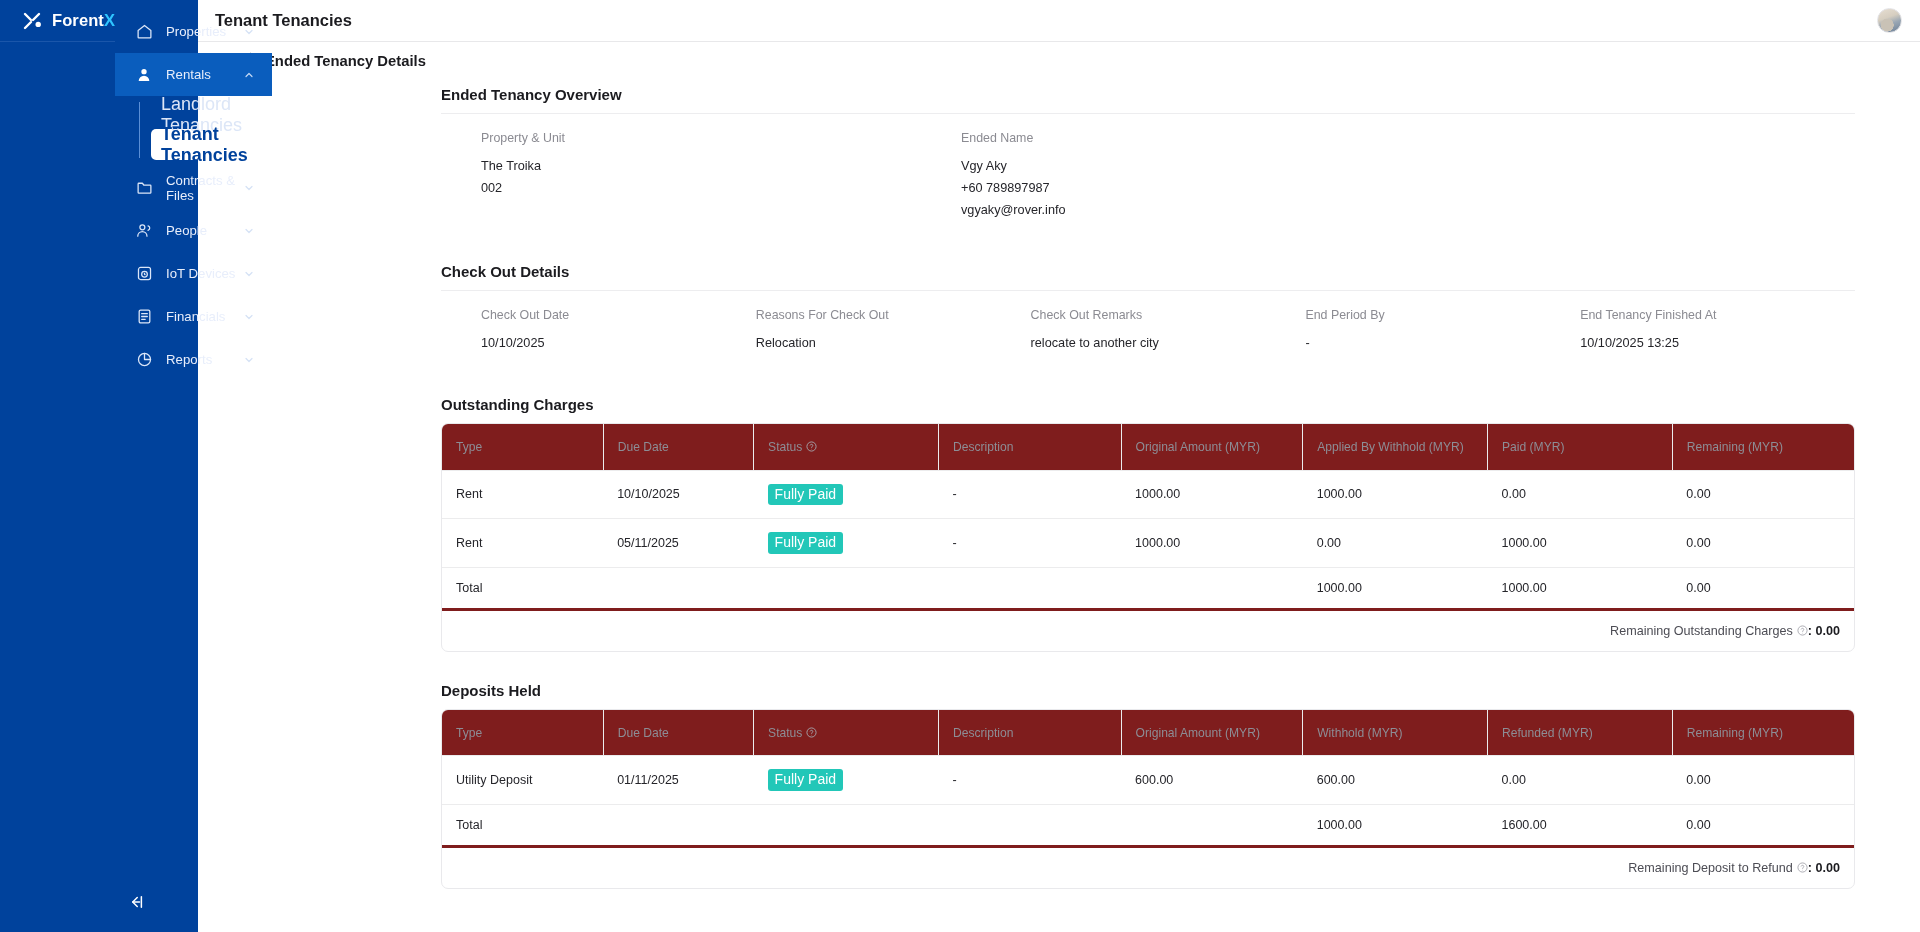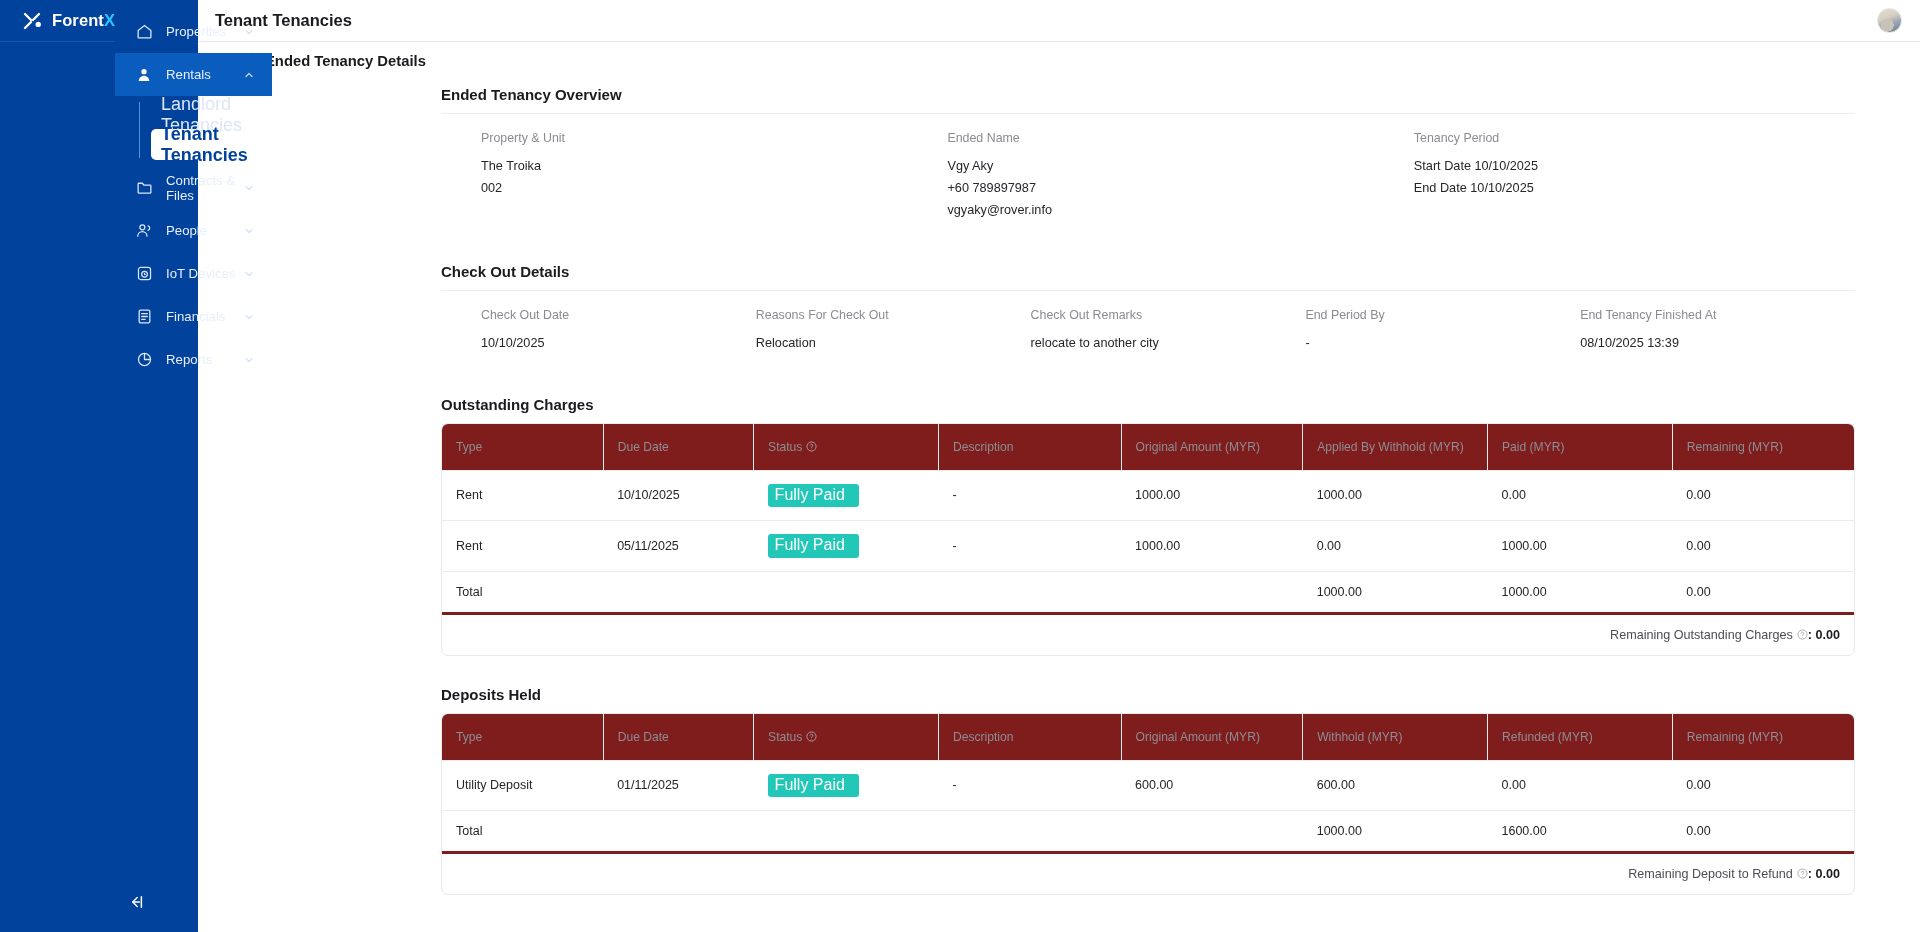--- a/index.html
+++ b/index.html
@@ -131,21 +131,21 @@
     padding: 13px 14px; height: 37px;
     border-top: 1px solid #ececed;
     vertical-align: middle;
   }
   .status-help {
     display: inline-block; width: 11px; height: 11px; margin-left: 4px;
     vertical-align: -1px;
   }
   .badge {
     display: inline-block; background: #22c7b8; color: #ffffff;
-    font-size: 16px; padding: 3px 14px 4px 7px; border-radius: 3px;
+    font-size: 14px; padding: 3px 7px 4px 7px; border-radius: 3px;
     line-height: 1.05;
   }
   .footer-row td {
     border-top: 3px solid #7f1d1d; height: 41px;
     text-align: right; padding-right: 14px;
     font-size: 12.6px; color: #4c4c54;
   }
   .footer-row .amt { font-weight: bold; color: #1b1b1f; }
 
   
@@ -334,25 +334,20 @@
                 <div class="field-label">Property &amp; Unit</div>
                 <div class="field-value">The Troika</div>
                 <div class="field-value">002</div>
               </div>
               <div class="col-ov-2">
                 <div class="field-label">Ended Name</div>
                 <div class="field-value">Vgy Aky</div>
                 <div class="field-value">+60 789897987</div>
                 <div class="field-value">vgyaky@rover.info</div>
               </div>
-              <div class="col-ov-3">
-                <div class="field-label">Tenancy Period</div>
-                <div class="field-value">Start Date 10/10/2025</div>
-                <div class="field-value">End Date 10/10/2025</div>
-              </div>
             </div>
           </div>
         </section>
 
         <div class="gap-lg"></div>
 
         <section class="section">
           <div class="section-head">Check Out Details</div>
           <div class="hr" style="margin-left:243px;"></div>
           <div class="sec-wrap">
@@ -368,21 +363,21 @@
               <div class="col-co">
                 <div class="field-label">Check Out Remarks</div>
                 <div class="field-value">relocate to another city</div>
               </div>
               <div class="col-co">
                 <div class="field-label">End Period By</div>
                 <div class="field-value">-</div>
               </div>
               <div class="col-co">
                 <div class="field-label">End Tenancy Finished At</div>
-                <div class="field-value">08/10/2025 13:39</div>
+                <div class="field-value">10/10/2025 13:25</div>
               </div>
             </div>
           </div>
         </section>
 
         <div class="gap-lg"></div>
 
         <section class="section">
           <div class="section-head">Outstanding Charges</div>
           <div class="table-card">

